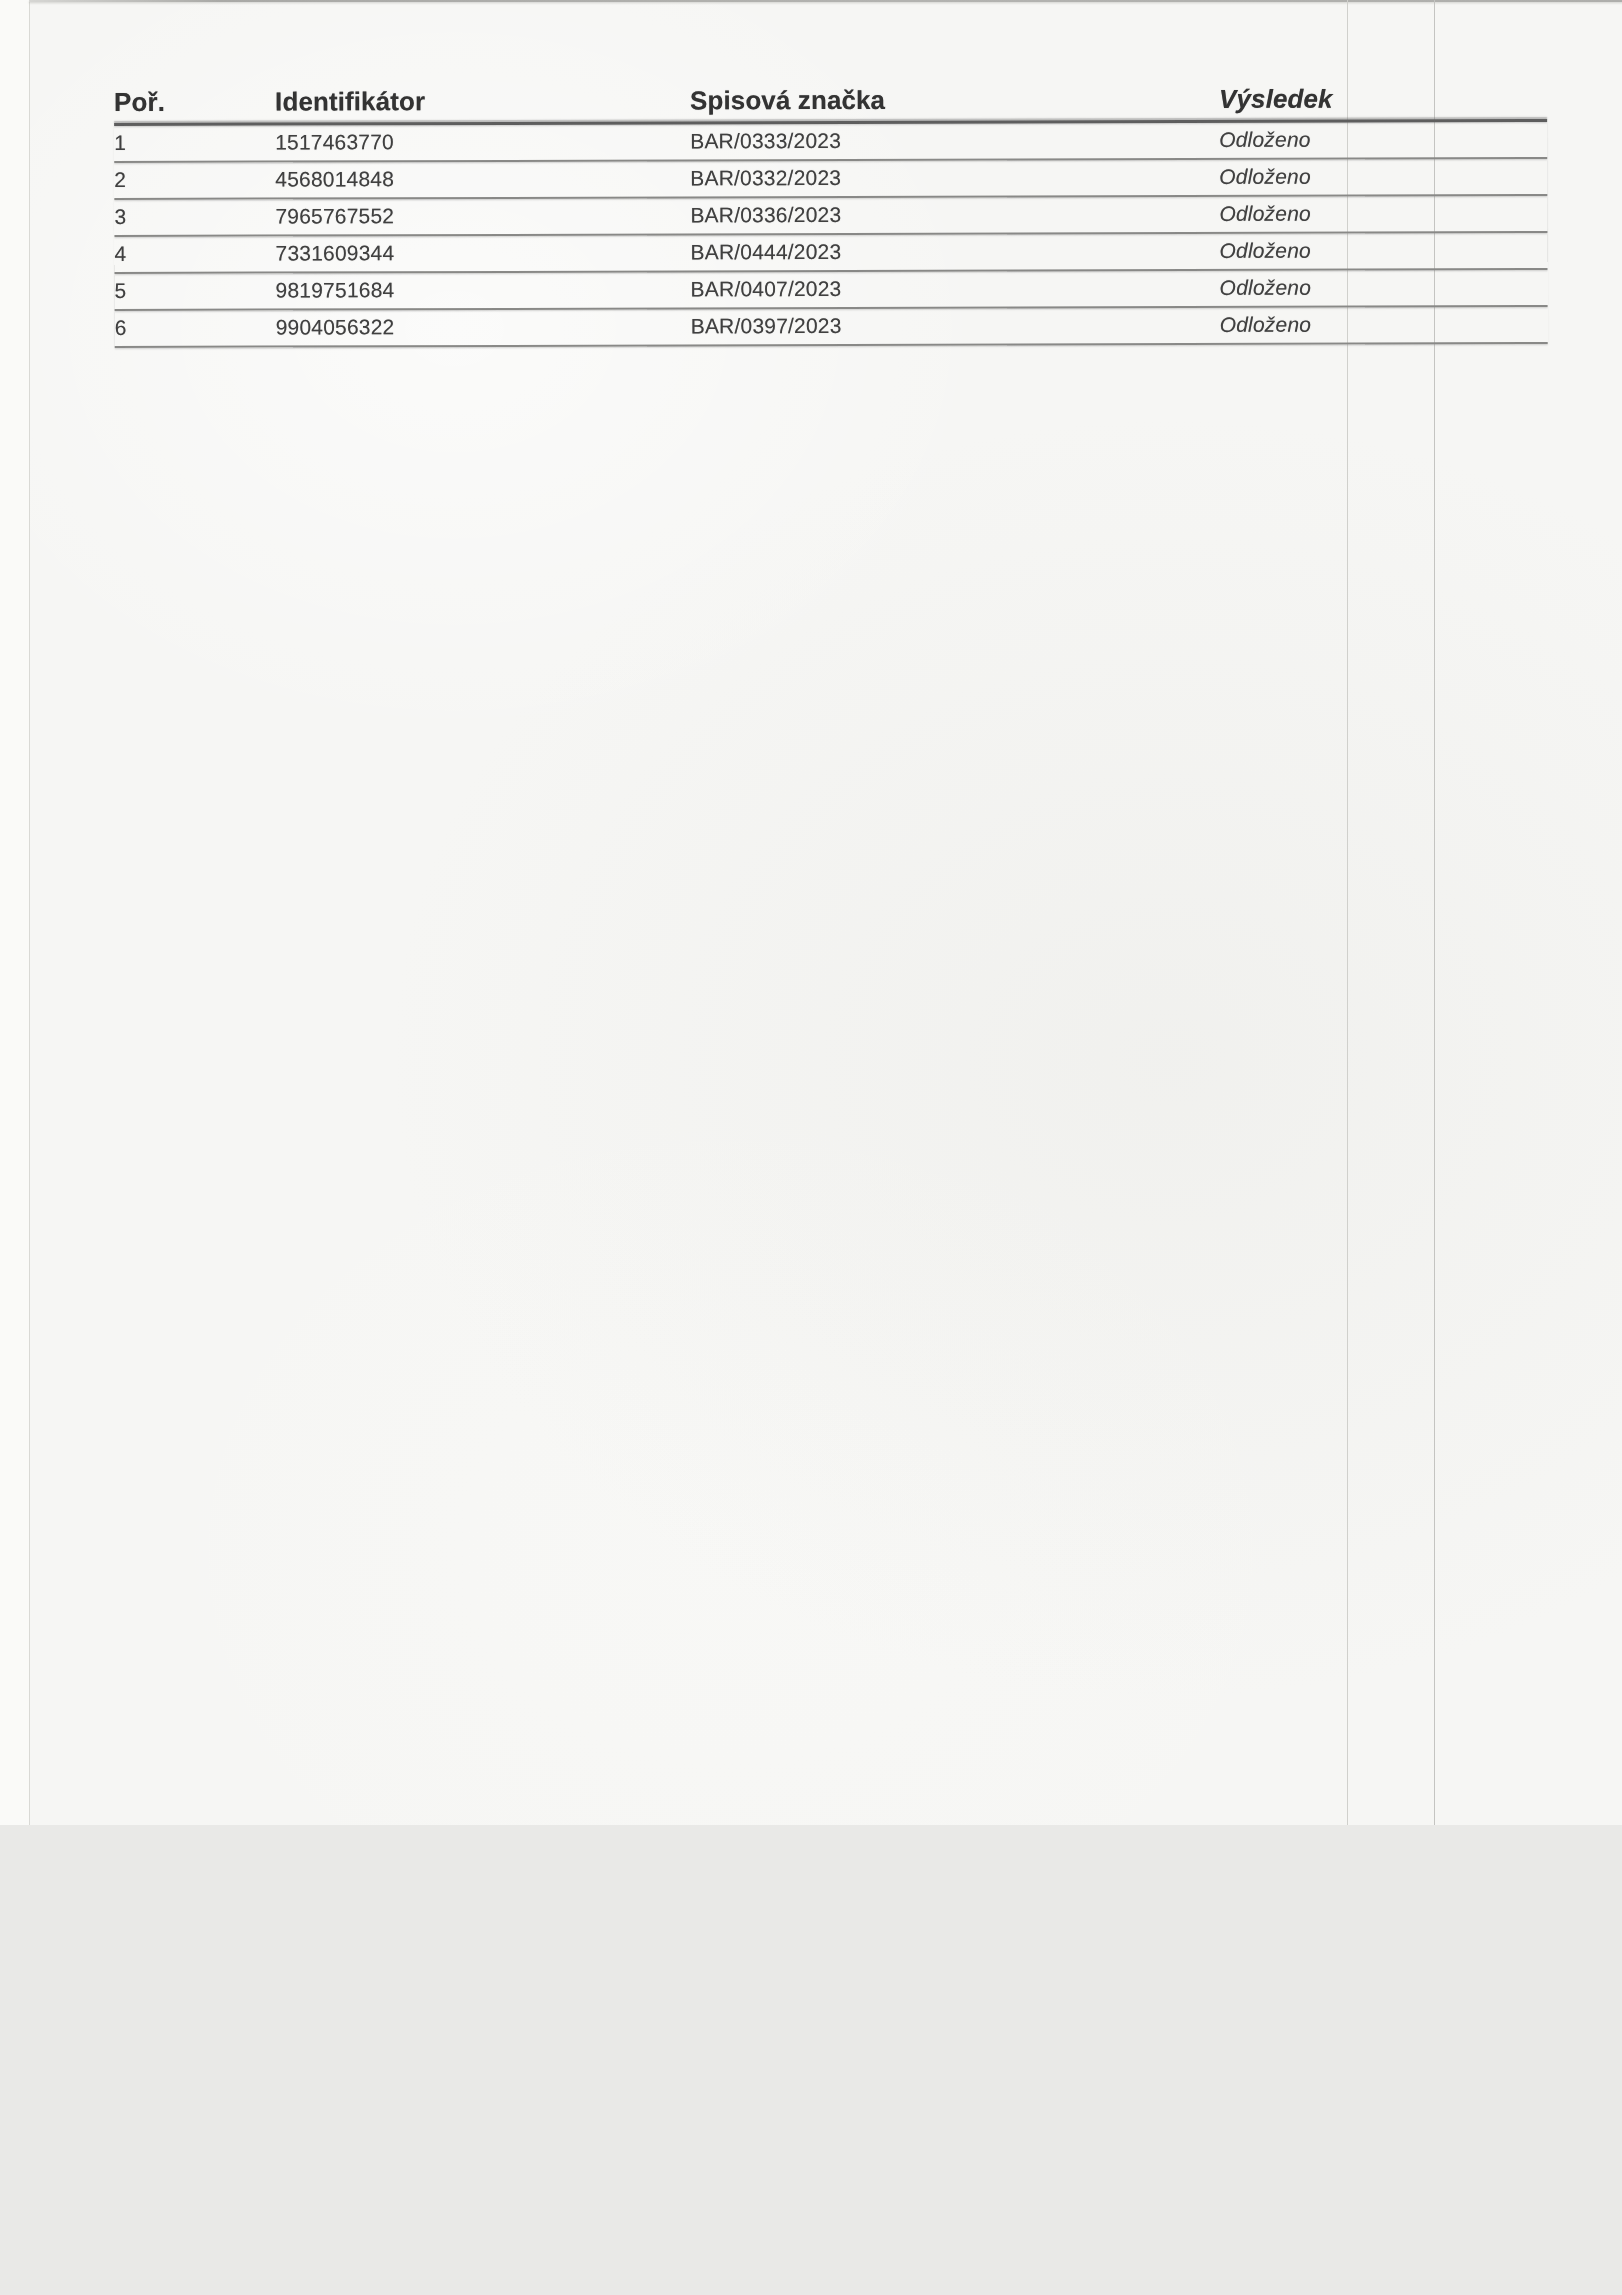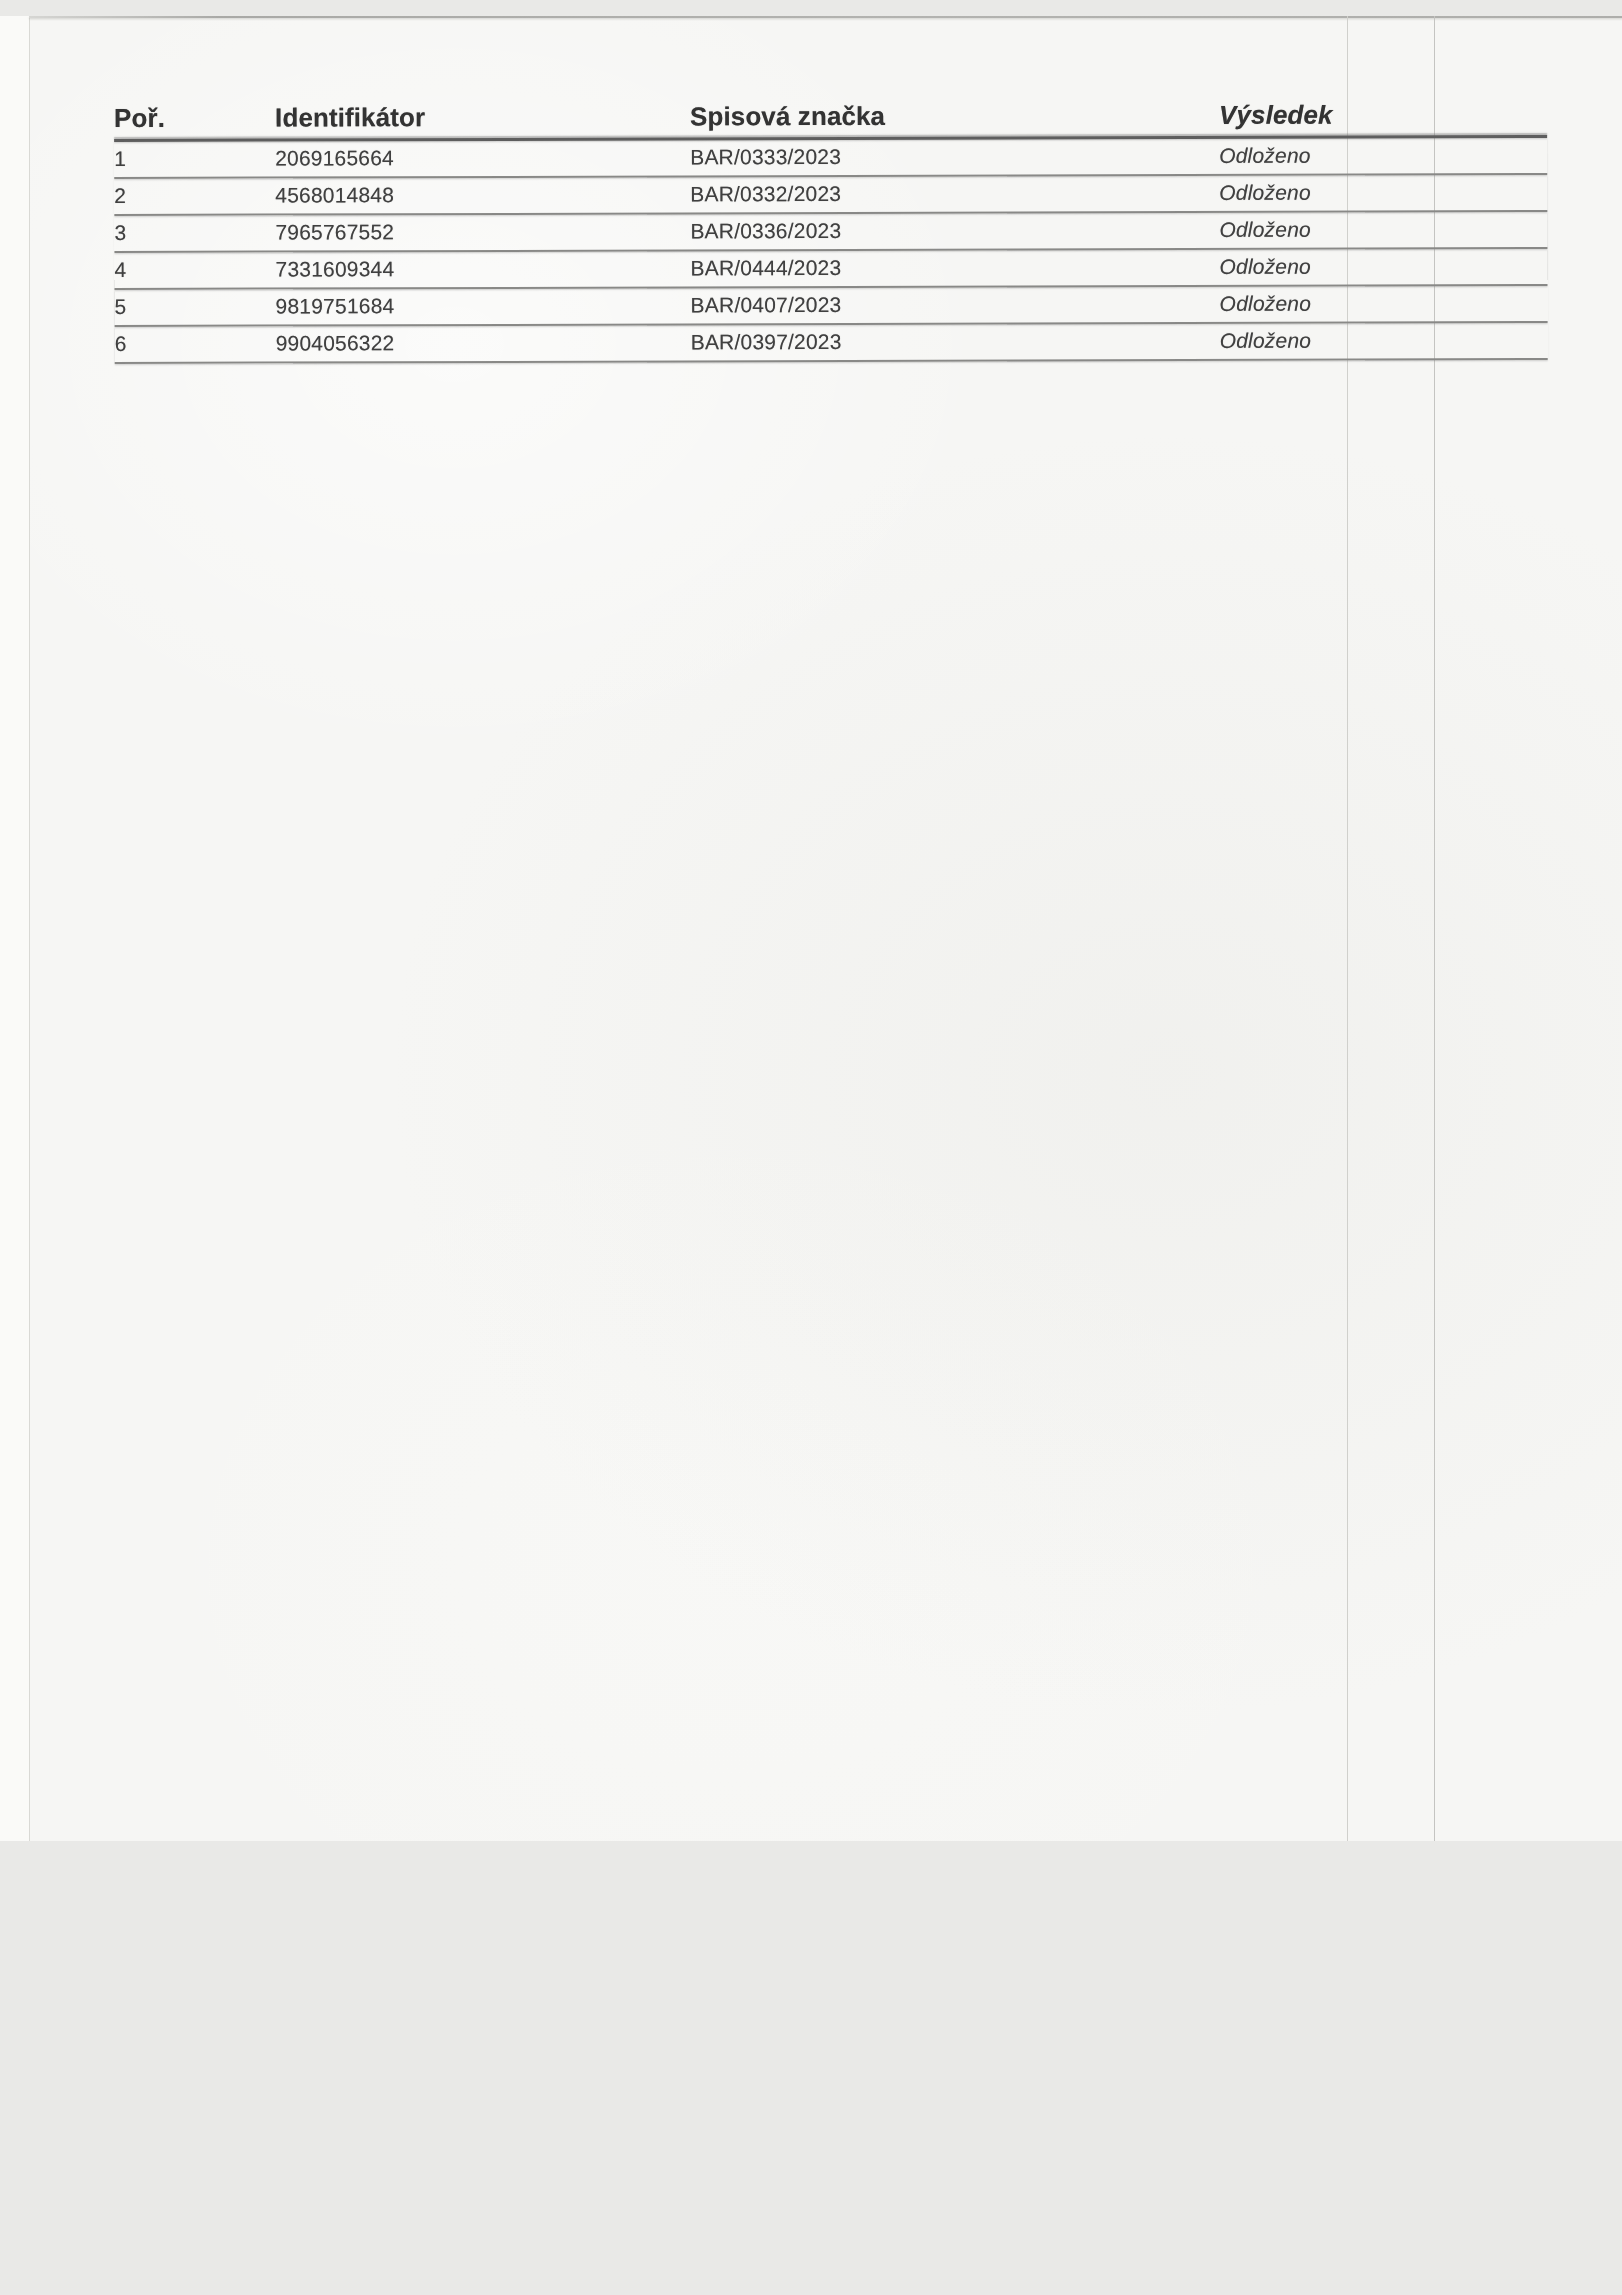--- a/index.html
+++ b/index.html
@@ -9,21 +9,20 @@
     position: relative;
     width: 1623px;
     height: 1825px;
     overflow: hidden;
     font-family: "Liberation Sans", sans-serif;
     background:
       radial-gradient(851px 654px at 28% 18%, rgba(255,255,255,0.55), rgba(255,255,255,0) 65%),
       radial-gradient(1112px 916px at 72% 58%, rgba(228,228,224,0.30), rgba(228,228,224,0) 70%),
       radial-gradient(916px 720px at 45% 85%, rgba(250,250,248,0.45), rgba(250,250,248,0) 65%),
       #f6f6f4;
-    margin-top: 16px;
   }
 
   
   .left-margin-strip {
     position: absolute; left: 0; top: 0; width: 29px; height: 100%;
     background: #fafaf8;
   }
   .page-left-edge {
     position: absolute; left: 29px; top: 0; width: 1.3px; height: 2284px;
     background: #d9d9d5;
@@ -111,21 +110,21 @@
     <div class="thead">
       <span class="cell th c1">Poř.</span>
       <span class="cell th c2">Identifikátor</span>
       <span class="cell th c3">Spisová značka</span>
       <span class="cell th c4">Výsledek</span>
     </div>
     <div class="header-rule"></div>
 
     <div class="trow">
       <span class="td c1">1</span>
-      <span class="td c2">2069165664</span>
+      <span class="td c2">1517463770</span>
       <span class="td c3">BAR/0333/2023</span>
       <span class="td c4">Odloženo</span>
     </div>
 
     <div class="trow">
       <span class="td c1">2</span>
       <span class="td c2">4568014848</span>
       <span class="td c3">BAR/0332/2023</span>
       <span class="td c4">Odloženo</span>
     </div>

